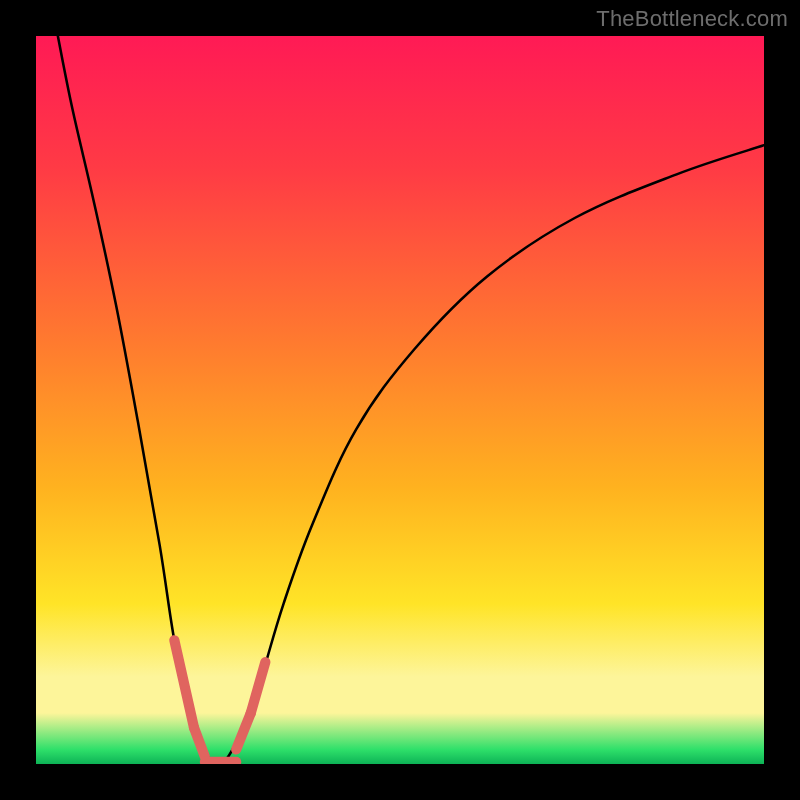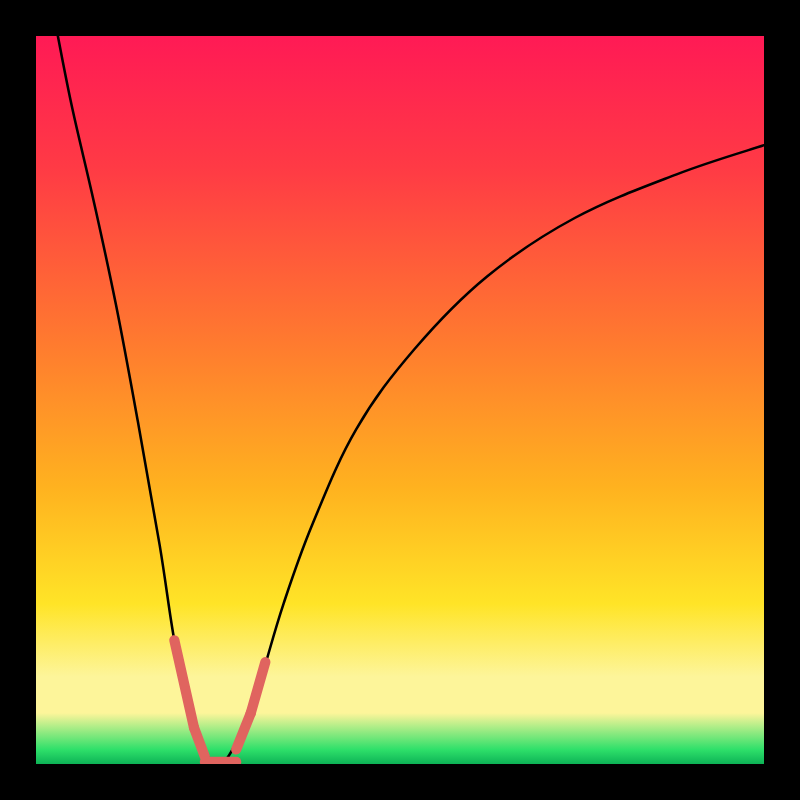--- a/index.html
+++ b/index.html
@@ -53,20 +53,21 @@
     left: 0;
     top: 0;
     width: 728px;
     height: 728px;
   }
 </style>
 </head>
 <body>
 
 <div class="frame">
+  <div class="watermark">TheBottleneck.com</div>
   <div class="plot-area" id="plot" style="--c-top: #ff1a55; --c-upper: #ff3a45; --c-mid1: #ff7a2f; --c-mid2: #ffb21f; --c-yellow: #ffe427; --c-pale: #fdf59a; --c-green: #2fe06a; --c-green-deep: #0db356;">
     <svg class="curves" viewBox="0 0 100 100" preserveAspectRatio="none">
       <path id="curve-path" fill="none" stroke-width="0.35" stroke-linecap="round" stroke-linejoin="round" d="M 3 0 C 3.36 1.7999999999999998, 4.1 5.86, 5 10 C 5.9 14.14, 6.92 18.14, 8 23 C 9.08 27.86, 9.92 31.6, 11 37 C 12.08 42.4, 12.92 47.06, 14 53 C 15.08 58.94, 16.1 64.6, 17 70 C 17.9 75.4, 18.28 79.04, 19 83 C 19.72 86.96, 20.37 89.48, 21 92 C 21.63 94.52, 21.96 95.65, 22.5 97 C 23.04 98.35, 23.55 98.96, 24 99.5 C 24.45 100.04, 24.64 100, 25 100 C 25.36 100, 25.64 99.86, 26 99.5 C 26.36 99.14, 26.46 98.99, 27 98 C 27.54 97.01, 28.28 95.8, 29 94 C 29.72 92.2, 30.1 90.88, 31 88 C 31.9 85.12, 32.74 81.78, 34 78 C 35.26 74.22, 36.2 71.32, 38 67 C 39.8 62.68, 41.48 58.32, 44 54 C 46.52 49.68, 48.76 46.78, 52 43 C 55.24 39.22, 58.04 36.24, 62 33 C 65.96 29.76, 69.32 27.52, 74 25 C 78.68 22.48, 83.32 20.8, 88 19 C 92.68 17.2, 97.84 15.72, 100 15" stroke="#000000"></path>
       <g id="highlights">
           <line x1="19" y1="83" x2="21.7" y2="95" stroke="#e0645f" stroke-width="1.4" stroke-linecap="round"></line>
           <line x1="21.7" y1="95" x2="23.2" y2="99" stroke="#e0645f" stroke-width="1.4" stroke-linecap="round"></line>
           <line x1="23.2" y1="99.7" x2="27.5" y2="99.7" stroke="#e0645f" stroke-width="1.4" stroke-linecap="round"></line>
           <line x1="27.5" y1="98" x2="29.5" y2="93" stroke="#e0645f" stroke-width="1.4" stroke-linecap="round"></line>
           <line x1="29.5" y1="93" x2="31.5" y2="86" stroke="#e0645f" stroke-width="1.4" stroke-linecap="round"></line>
         </g>

